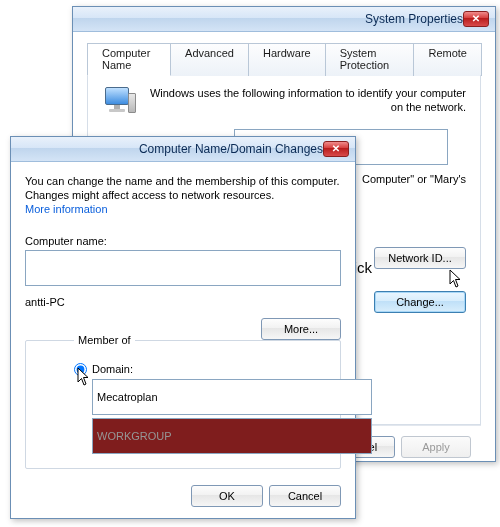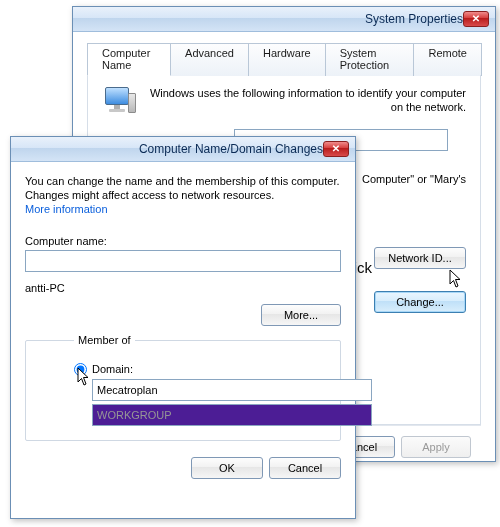--- a/index.html
+++ b/index.html
@@ -98,24 +98,24 @@
     border-color: #3c7fb1;
     background: linear-gradient(to bottom, #eaf6ff 0%, #d7edfc 45%, #bfe0f8 46%, #d9eefc 100%);
     box-shadow: 0 0 0 1px #a7d7f7 inset;
   }
   
   .text-input {
     border: 1px solid #8aa6c1;
     background: #fff;
     padding: 3px 4px;
     font-size: 11px;
-    height: 22px;
+    height: 36px;
   }
   .text-input:disabled {
-    background: #4c1d95;
+    background: #7f1d1d;
     color: #969696;
   }
   .radio { margin: 0 5px 0 0; vertical-align: middle; }
   .groupbox {
     border: 1px solid #cfd8e3;
     border-radius: 2px;
     padding: 10px 12px 14px;
   }
   .group-legend {
     position: relative;
@@ -270,21 +270,21 @@
     </div>
 
     <div style="margin-top:10px;">
       <div>antti-PC</div>
     </div>
 
     <div style="display:flex; justify-content:flex-end; margin-top:10px;">
       <button class="btn" style="min-width:80px">More...</button>
     </div>
 
-    <div class="groupbox" style="margin-top:14px;padding-left:48px;">
+    <div class="groupbox" style="padding-left:48px;">
       <span class="group-legend">Member of</span>
       <div style="position:relative;">
         <label style="display:flex; align-items:center;">
           <input type="radio" class="radio" name="memberof" checked="" style="">
           <span>Domain:</span>
         </label>
         
         <div class="cursor" style="left:3px; top:4px;">
           <svg width="14" height="20" viewBox="0 0 14 20">
             <path d="M1 1 L1 15 L4.5 11.5 L7 18 L9 17 L6.5 10.5 L11 10.5 Z" fill="#fff" stroke="#000" stroke-width="1"></path>

